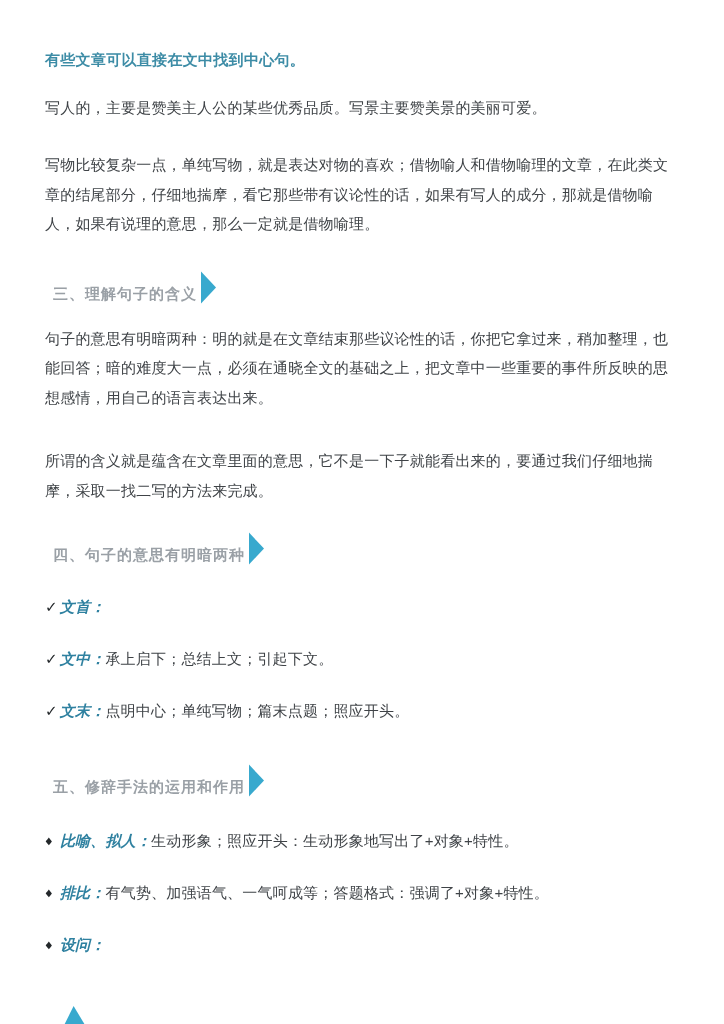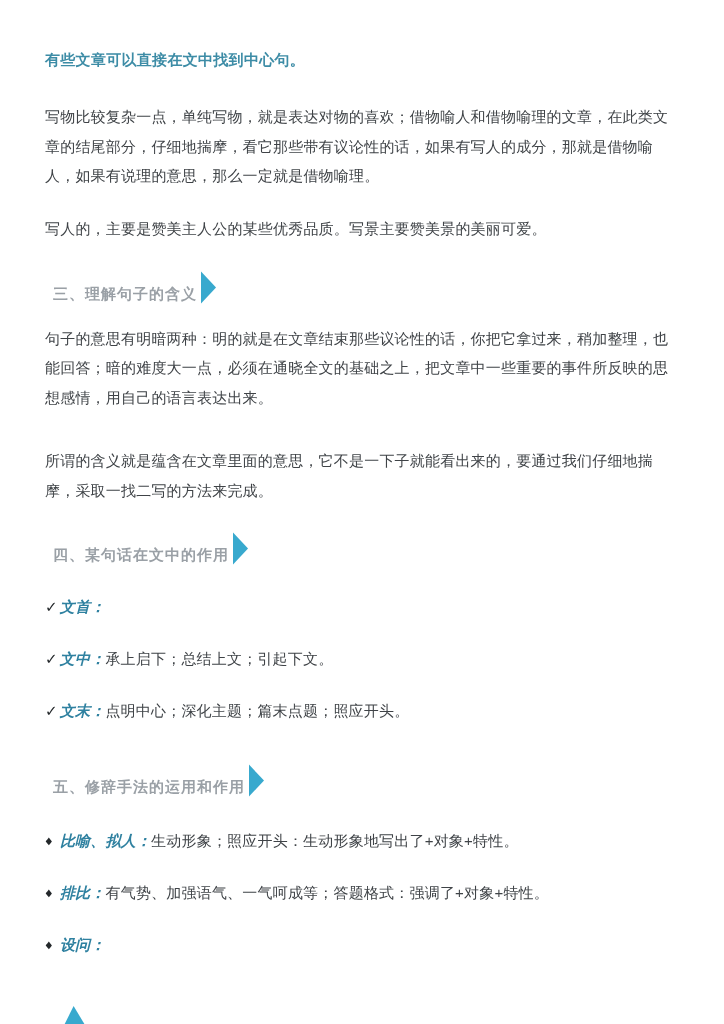--- a/index.html
+++ b/index.html
@@ -60,57 +60,57 @@
     clip-path:polygon(18% 100%, 55% 0%, 100% 100%);
   }
 </style>
 </head>
 <body>
 
 <div class="page">
 
   <p class="highlight">有些文章可以直接在文中找到中心句。</p>
 
+  <p class="para p1">写人的，主要是赞美主人公的某些优秀品质。写景主要赞美景的美丽可爱。</p>
+
   <p class="para p2">写物比较复杂一点，单纯写物，就是表达对物的喜欢；借物喻人和借物喻理的文章，在此类文章的结尾部分，仔细地揣摩，看它那些带有议论性的话，如果有写人的成分，那就是借物喻人，如果有说理的意思，那么一定就是借物喻理。</p>
-
-  <p class="para p1">写人的，主要是赞美主人公的某些优秀品质。写景主要赞美景的美丽可爱。</p>
 
   <div class="sec-header h3">
     <span class="sec-title">三、理解句子的含义</span>
     <svg class="arrow" viewBox="0 0 16 34" aria-hidden="true">
         <polygon points="0,0 16,17 0,34"></polygon>
       </svg>
   </div>
 
   <p class="para p4">句子的意思有明暗两种：明的就是在文章结束那些议论性的话，你把它拿过来，稍加整理，也能回答；暗的难度大一点，必须在通晓全文的基础之上，把文章中一些重要的事件所反映的思想感情，用自己的语言表达出来。</p>
 
   <p class="para p3">所谓的含义就是蕴含在文章里面的意思，它不是一下子就能看出来的，要通过我们仔细地揣摩，采取一找二写的方法来完成。</p>
 
   <div class="sec-header h4">
-    <span class="sec-title">四、某句话在文中的作用</span>
+    <span class="sec-title">四、句子的意思有明暗两种</span>
     <svg class="arrow" viewBox="0 0 16 34" aria-hidden="true">
         <polygon points="0,0 16,17 0,34"></polygon>
       </svg>
   </div>
 
   <div class="bullet b1">
     <span class="marker-check">✓</span>
     <span class="term">文首：</span>
   </div>
 
   <div class="bullet b2">
     <span class="marker-check">✓</span>
     <span class="term">文中：</span>
     <span class="btext">承上启下；总结上文；引起下文。</span>
   </div>
 
   <div class="bullet b3">
     <span class="marker-check">✓</span>
     <span class="term">文末：</span>
-    <span class="btext">点明中心；深化主题；篇末点题；照应开头。</span>
+    <span class="btext">点明中心；单纯写物；篇末点题；照应开头。</span>
   </div>
 
   <div class="sec-header h5">
     <span class="sec-title">五、修辞手法的运用和作用</span>
     <svg class="arrow" viewBox="0 0 16 34" aria-hidden="true">
         <polygon points="0,0 16,17 0,34"></polygon>
       </svg>
   </div>
 
   <div class="bullet d1">

